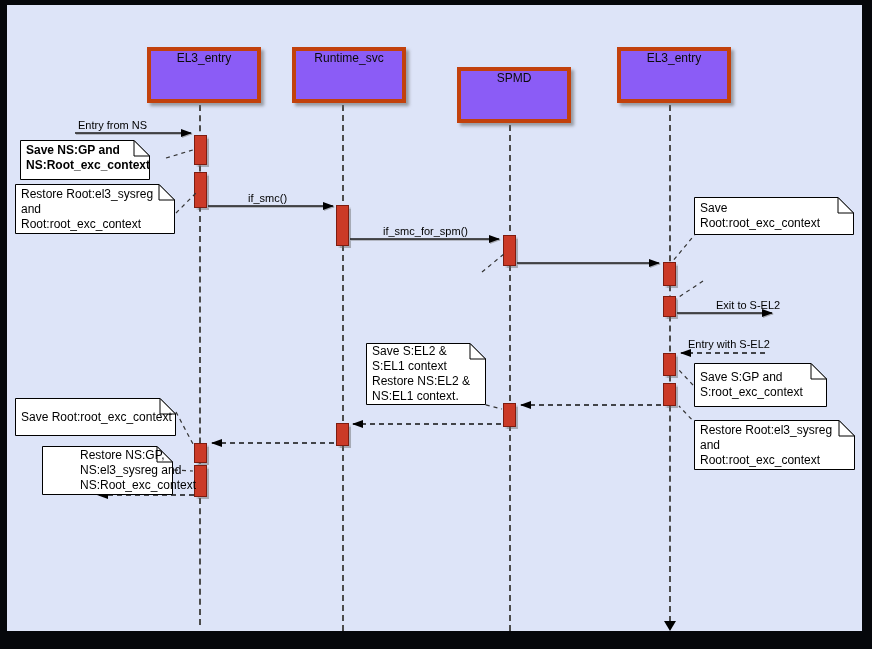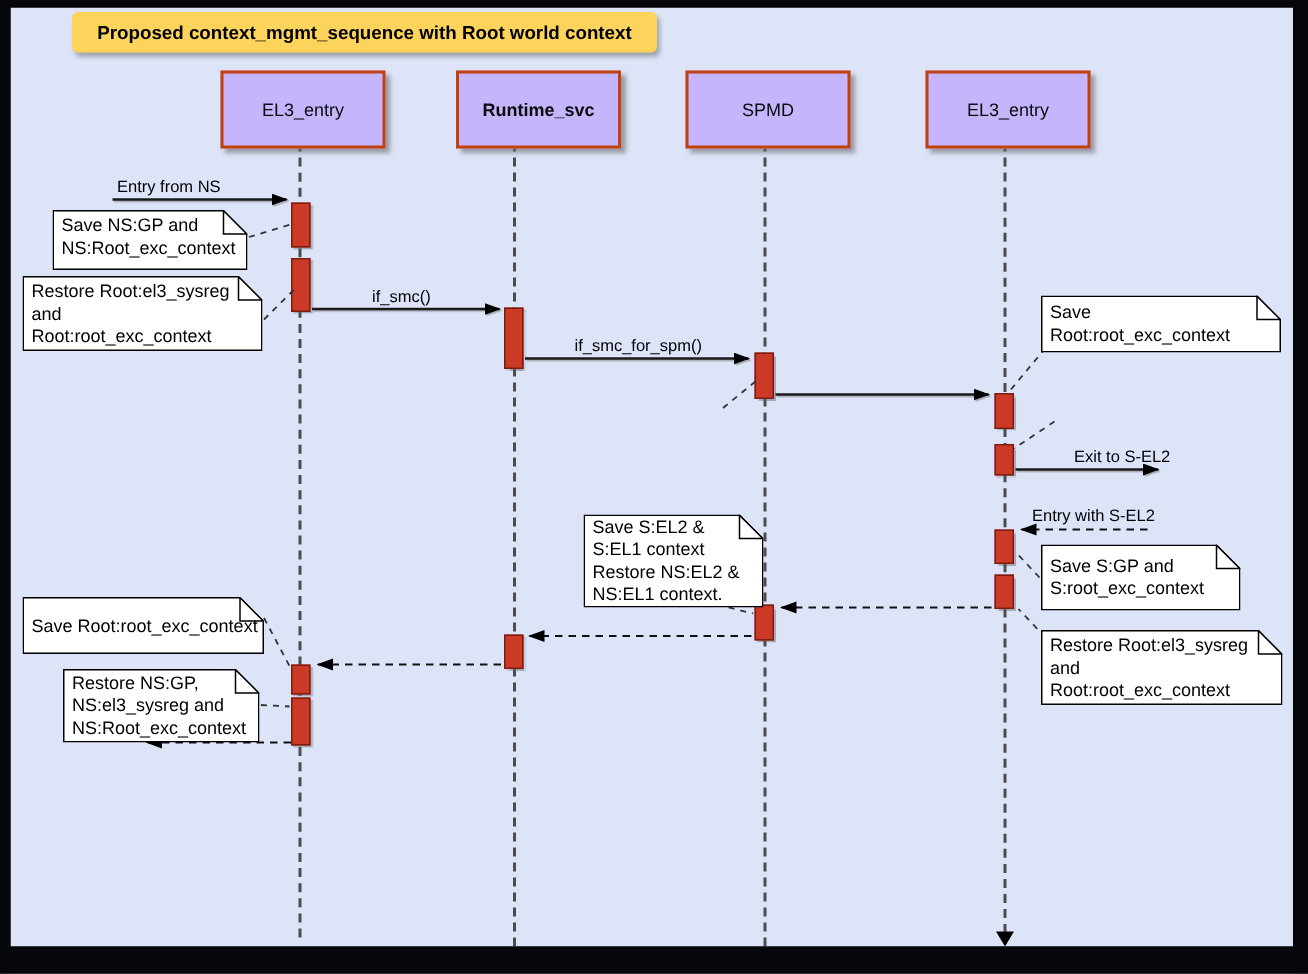--- a/index.html
+++ b/index.html
@@ -10,23 +10,23 @@
   #border-top{left:0;top:0;width:872px;height:5px;}
   #border-left{left:0;top:0;width:7px;height:649px;}
   #border-right{left:862px;top:0;width:10px;height:649px;}
   #border-bottom{left:0;top:631px;width:872px;height:18px;}
 
   #title{position:absolute;left:48px;top:8px;width:390px;height:27px;background:#fcd45b;
          border-radius:4px;display:flex;align-items:center;justify-content:center;
          font-size:12.5px;font-weight:bold;color:#000;z-index:6;
          box-shadow:2px 3px 3px rgba(90,90,90,.45);}
 
-  .actor{position:absolute;top:47px;width:106px;height:48px;background:#c4b5fd;
-         border:2px solid #c2410c;box-shadow:3px 3px 3px rgba(105,105,105,.6);
-         display:flex;align-items:center;justify-content:center;
+  .actor{position:absolute;top:47px;width:106px;height:48px;background:#8b5cf6;
+         border:4px solid #c2410c;box-shadow:3px 3px 3px rgba(105,105,105,.6);
+         display:flex;justify-content:center;
          font-size:12px;color:#0b0b0b;z-index:6;}
 
   .lifeline{position:absolute;width:0;border-left:2px dashed #4c4c4c;z-index:1;}
 
   .activation{position:absolute;width:13px;background:#cb3a27;border:1px solid #7d1c10;
               box-sizing:border-box;box-shadow:1.5px 1.5px 1px rgba(100,100,100,.45);z-index:2;}
 
   #arrow-layer{position:absolute;left:0;top:0;z-index:3;pointer-events:none;}
   .solid-msg{stroke:#1a1a1a;stroke-width:1.6;filter:drop-shadow(1px 1.5px 0 rgba(120,120,120,.55));}
   .dashed-msg{stroke:#111;stroke-width:1.3;stroke-dasharray:5,4;}
@@ -44,29 +44,28 @@
   #lifeline-end-arrow{position:absolute;left:664px;top:621px;width:0;height:0;
       border-left:6px solid transparent;border-right:6px solid transparent;
       border-top:10px solid #000;z-index:5;}
 </style>
 </head>
 <body>
 
 <div id="frame">
   <div id="canvas-bg"></div>
 
-  <div id="title">Proposed context_mgmt_sequence with Root world context</div>
 
   <div class="actor" style="left:147px;">
     <span>EL3_entry</span>
   </div>
-  <div class="actor" style="left:304px;font-weight:bold;">
+  <div class="actor" style="left:292px;">
     <span>Runtime_svc</span>
   </div>
-  <div class="actor" style="left:457px;">
+  <div class="actor" style="left:457px;margin-top:20px;">
     <span>SPMD</span>
   </div>
   <div class="actor" style="left:617px;">
     <span>EL3_entry</span>
   </div>
 
   <div class="lifeline" style="left:199px;top:95px;height:530px;"></div>
   <div class="lifeline" style="left:342px;top:95px;height:536px;"></div>
   <div class="lifeline" style="left:509px;top:95px;height:536px;"></div>
   <div class="lifeline" style="left:669px;top:95px;height:527px;"></div>
@@ -113,21 +112,21 @@
     <line class="note-link" x1="176" y1="412" x2="193" y2="444"></line>
     <line class="note-link" x1="174" y1="470" x2="193" y2="471"></line>
   </svg>
 
   <div class="msg-label" style="left:78px;top:119px;">Entry from NS</div>
   <div class="msg-label" style="left:248px;top:192px;text-align:center;">if_smc()</div>
   <div class="msg-label" style="left:383px;top:225px;">if_smc_for_spm()</div>
   <div class="msg-label" style="left:692px;top:299px;margin-left:24px;">Exit to S-EL2</div>
   <div class="msg-label" style="left:688px;top:338px;">Entry with S-EL2</div>
 
-  <div class="note" style="left:35px;top:140px;width:130px;height:36px;">
+  <div class="note" style="left:20px;top:140px;width:130px;height:36px;font-weight:bold;">
       <svg class="note-svg" width="130" height="40">
         <path d="M0.5 0.5 H114 L129.5 16 V39.5 H0.5 Z" fill="#fff" stroke="#000" stroke-width="1"></path>
         <path d="M114 0.5 V16 H129.5 Z" fill="#fff" stroke="#000" stroke-width="1"></path>
       </svg>
     <div class="note-text">Save NS:GP and
 NS:Root_exc_context</div>
   </div>
   <div class="note" style="left:15px;top:184px;width:160px;height:50px;">
       <svg class="note-svg" width="160" height="50">
         <path d="M0.5 0.5 H144 L159.5 16 V49.5 H0.5 Z" fill="#fff" stroke="#000" stroke-width="1"></path>
@@ -154,38 +153,38 @@
   </div>
   <div class="note" style="left:694px;top:420px;width:161px;height:50px;">
       <svg class="note-svg" width="161" height="50">
         <path d="M0.5 0.5 H145 L160.5 16 V49.5 H0.5 Z" fill="#fff" stroke="#000" stroke-width="1"></path>
         <path d="M145 0.5 V16 H160.5 Z" fill="#fff" stroke="#000" stroke-width="1"></path>
       </svg>
     <div class="note-text">Restore Root:el3_sysreg
 and
 Root:root_exc_context</div>
   </div>
-  <div class="note" style="left:366px;top:343px;width:136px;height:62px;margin-left:23px;">
+  <div class="note" style="left:366px;top:343px;width:136px;height:62px;">
       <svg class="note-svg" width="120" height="62">
         <path d="M0.5 0.5 H104 L119.5 16 V61.5 H0.5 Z" fill="#fff" stroke="#000" stroke-width="1"></path>
         <path d="M104 0.5 V16 H119.5 Z" fill="#fff" stroke="#000" stroke-width="1"></path>
       </svg>
     <div class="note-text">Save S:EL2 &amp;
 S:EL1 context
 Restore NS:EL2 &amp;
 NS:EL1 context.</div>
   </div>
   <div class="note" style="left:15px;top:398px;width:161px;height:38px;">
       <svg class="note-svg" width="161" height="38">
         <path d="M0.5 0.5 H145 L160.5 16 V37.5 H0.5 Z" fill="#fff" stroke="#000" stroke-width="1"></path>
         <path d="M145 0.5 V16 H160.5 Z" fill="#fff" stroke="#000" stroke-width="1"></path>
       </svg>
     <div class="note-text">Save Root:root_exc_context</div>
   </div>
-  <div class="note" style="left:42px;top:446px;width:131px;height:49px;">
+  <div class="note" style="left:42px;top:446px;width:131px;height:49px;padding-left:32px;">
       <svg class="note-svg" width="131" height="49">
         <path d="M0.5 0.5 H115 L130.5 16 V48.5 H0.5 Z" fill="#fff" stroke="#000" stroke-width="1"></path>
         <path d="M115 0.5 V16 H130.5 Z" fill="#fff" stroke="#000" stroke-width="1"></path>
       </svg>
     <div class="note-text">Restore NS:GP,
 NS:el3_sysreg and
 NS:Root_exc_context</div>
   </div>
 
   <div id="border-top" class="border-overlay"></div>

